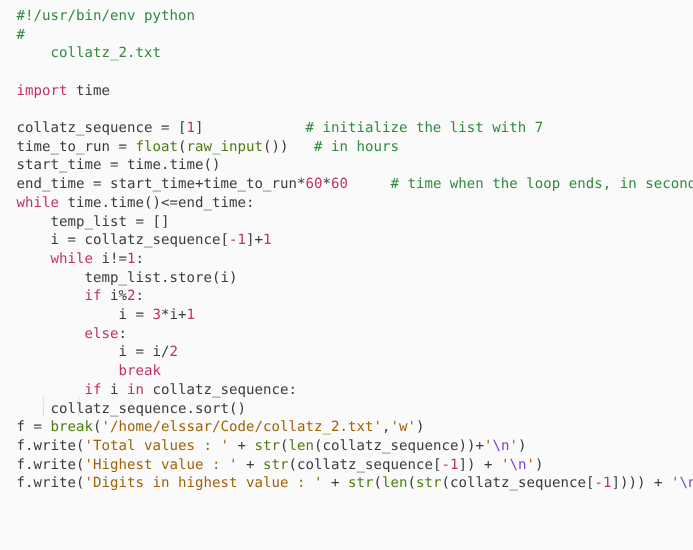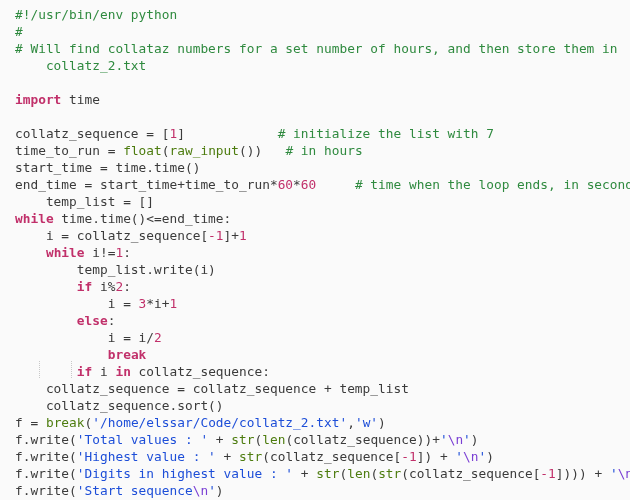--- a/index.html
+++ b/index.html
@@ -28,67 +28,64 @@
     line-height: 17px;
     font-size: 12.8px;
     white-space: pre;
     color: #3b3b3b;
     letter-spacing: 0.02px;
   }
   .code-line.blank { color: transparent; }
 
   
   .tok-com  { color: #2f8a3f; }
-  .tok-kw   { color: #c1306a; font-weight: bold; margin-top: 41px; }
+  .tok-kw   { color: #c1306a; font-weight: normal; margin-top: 41px; }
   .tok-num  { color: #c1306a; }
   .tok-bi   { color: #4d7c0f; }
-  .tok-str  { color: #1d4ed8; }
+  .tok-str  { color: #a16207; }
   .tok-esc  { color: #7a3fd4; }
   .tok-pln  { color: #3b3b3b; }
 
   
   .guide {
     position: absolute;
     width: 1px;
     border-left: 1px dotted #c8c8c8;
     pointer-events: none;
   }
 </style>
 </head>
 <body>
 
 <div id="editor">
   <div id="code-body">
       <div class="code-line"><span class="tok-com">#!/usr/bin/env python</span></div>
       <div class="code-line"><span class="tok-com">#</span></div>
-      <div class="code-line"><span class="tok-com"># Will find collataz numbers for a set number of hours, and then store them in</span></div>
       <div class="code-line"><span class="tok-com">    collatz_2.txt</span></div>
       <div class="code-line blank">&nbsp;</div>
       <div class="code-line"><span class="tok-kw">import</span><span class="tok-pln"> time</span></div>
       <div class="code-line blank">&nbsp;</div>
       <div class="code-line"><span class="tok-pln">collatz_sequence = [</span><span class="tok-num">1</span><span class="tok-pln">]            </span><span class="tok-com"># initialize the list with 7</span></div>
       <div class="code-line"><span class="tok-pln">time_to_run = </span><span class="tok-bi">float</span><span class="tok-pln">(</span><span class="tok-bi">raw_input</span><span class="tok-pln">())   </span><span class="tok-com"># in hours</span></div>
       <div class="code-line"><span class="tok-pln">start_time = time.time()</span></div>
       <div class="code-line"><span class="tok-pln">end_time = start_time+time_to_run*</span><span class="tok-num">60</span><span class="tok-pln">*</span><span class="tok-num">60</span><span class="tok-pln">     </span><span class="tok-com"># time when the loop ends, in seconds</span></div>
+      <div class="code-line"><span class="tok-kw">while</span><span class="tok-pln"> time.time()&lt;=end_time:</span></div>
       <div class="code-line"><span class="tok-pln">    temp_list = []</span></div>
-      <div class="code-line"><span class="tok-kw">while</span><span class="tok-pln"> time.time()&lt;=end_time:</span></div>
       <div class="code-line"><span class="tok-pln">    i = collatz_sequence[</span><span class="tok-num">-1</span><span class="tok-pln">]+</span><span class="tok-num">1</span></div>
       <div class="code-line"><span class="tok-pln">    </span><span class="tok-kw">while</span><span class="tok-pln"> i!=</span><span class="tok-num">1</span><span class="tok-pln">:</span></div>
-      <div class="code-line"><span class="tok-pln">        temp_list.write(i)</span></div>
+      <div class="code-line"><span class="tok-pln">        temp_list.store(i)</span></div>
       <div class="code-line"><span class="tok-pln">        </span><span class="tok-kw">if</span><span class="tok-pln"> i%</span><span class="tok-num">2</span><span class="tok-pln">:</span></div>
       <div class="code-line"><span class="tok-pln">            i = </span><span class="tok-num">3</span><span class="tok-pln">*i+</span><span class="tok-num">1</span></div>
       <div class="code-line"><span class="tok-pln">        </span><span class="tok-kw">else</span><span class="tok-pln">:</span></div>
       <div class="code-line"><span class="tok-pln">            i = i/</span><span class="tok-num">2</span></div>
       <div class="code-line"><span class="tok-pln">            </span><span class="tok-kw">break</span></div>
       <div class="code-line"><span class="tok-pln">        </span><span class="tok-kw">if</span><span class="tok-pln"> i </span><span class="tok-kw">in</span><span class="tok-pln"> collatz_sequence:</span></div>
-      <div class="code-line"><span class="tok-pln">    collatz_sequence = collatz_sequence + temp_list</span></div>
       <div class="code-line"><span class="tok-pln">    collatz_sequence.sort()</span></div>
       <div class="code-line"><span class="tok-pln">f = </span><span class="tok-bi">break</span><span class="tok-pln">(</span><span class="tok-str">'/home/elssar/Code/collatz_2.txt'</span><span class="tok-pln">,</span><span class="tok-str">'w'</span><span class="tok-pln">)</span></div>
       <div class="code-line"><span class="tok-pln">f.write(</span><span class="tok-str">'Total values : '</span><span class="tok-pln"> + </span><span class="tok-bi">str</span><span class="tok-pln">(</span><span class="tok-bi">len</span><span class="tok-pln">(collatz_sequence))+</span><span class="tok-str">'</span><span class="tok-esc">\n</span><span class="tok-str">'</span><span class="tok-pln">)</span></div>
       <div class="code-line"><span class="tok-pln">f.write(</span><span class="tok-str">'Highest value : '</span><span class="tok-pln"> + </span><span class="tok-bi">str</span><span class="tok-pln">(collatz_sequence[</span><span class="tok-num">-1</span><span class="tok-pln">]) + </span><span class="tok-str">'</span><span class="tok-esc">\n</span><span class="tok-str">'</span><span class="tok-pln">)</span></div>
       <div class="code-line"><span class="tok-pln">f.write(</span><span class="tok-str">'Digits in highest value : '</span><span class="tok-pln"> + </span><span class="tok-bi">str</span><span class="tok-pln">(</span><span class="tok-bi">len</span><span class="tok-pln">(</span><span class="tok-bi">str</span><span class="tok-pln">(collatz_sequence[</span><span class="tok-num">-1</span><span class="tok-pln">]))) + </span><span class="tok-str">'</span><span class="tok-esc">\n</span></div>
-      <div class="code-line"><span class="tok-pln">f.write(</span><span class="tok-str">'Start sequence</span><span class="tok-esc">\n</span><span class="tok-str">'</span><span class="tok-pln">)</span></div>
     </div>
   <div id="guide-layer">
       <div class="guide" style="left: 39px; top: 361px; height: 17px;"></div>
       <div class="guide" style="left: 71px; top: 361px; height: 17px;"></div>
     </div>
 </div>
 
 </body></html>

